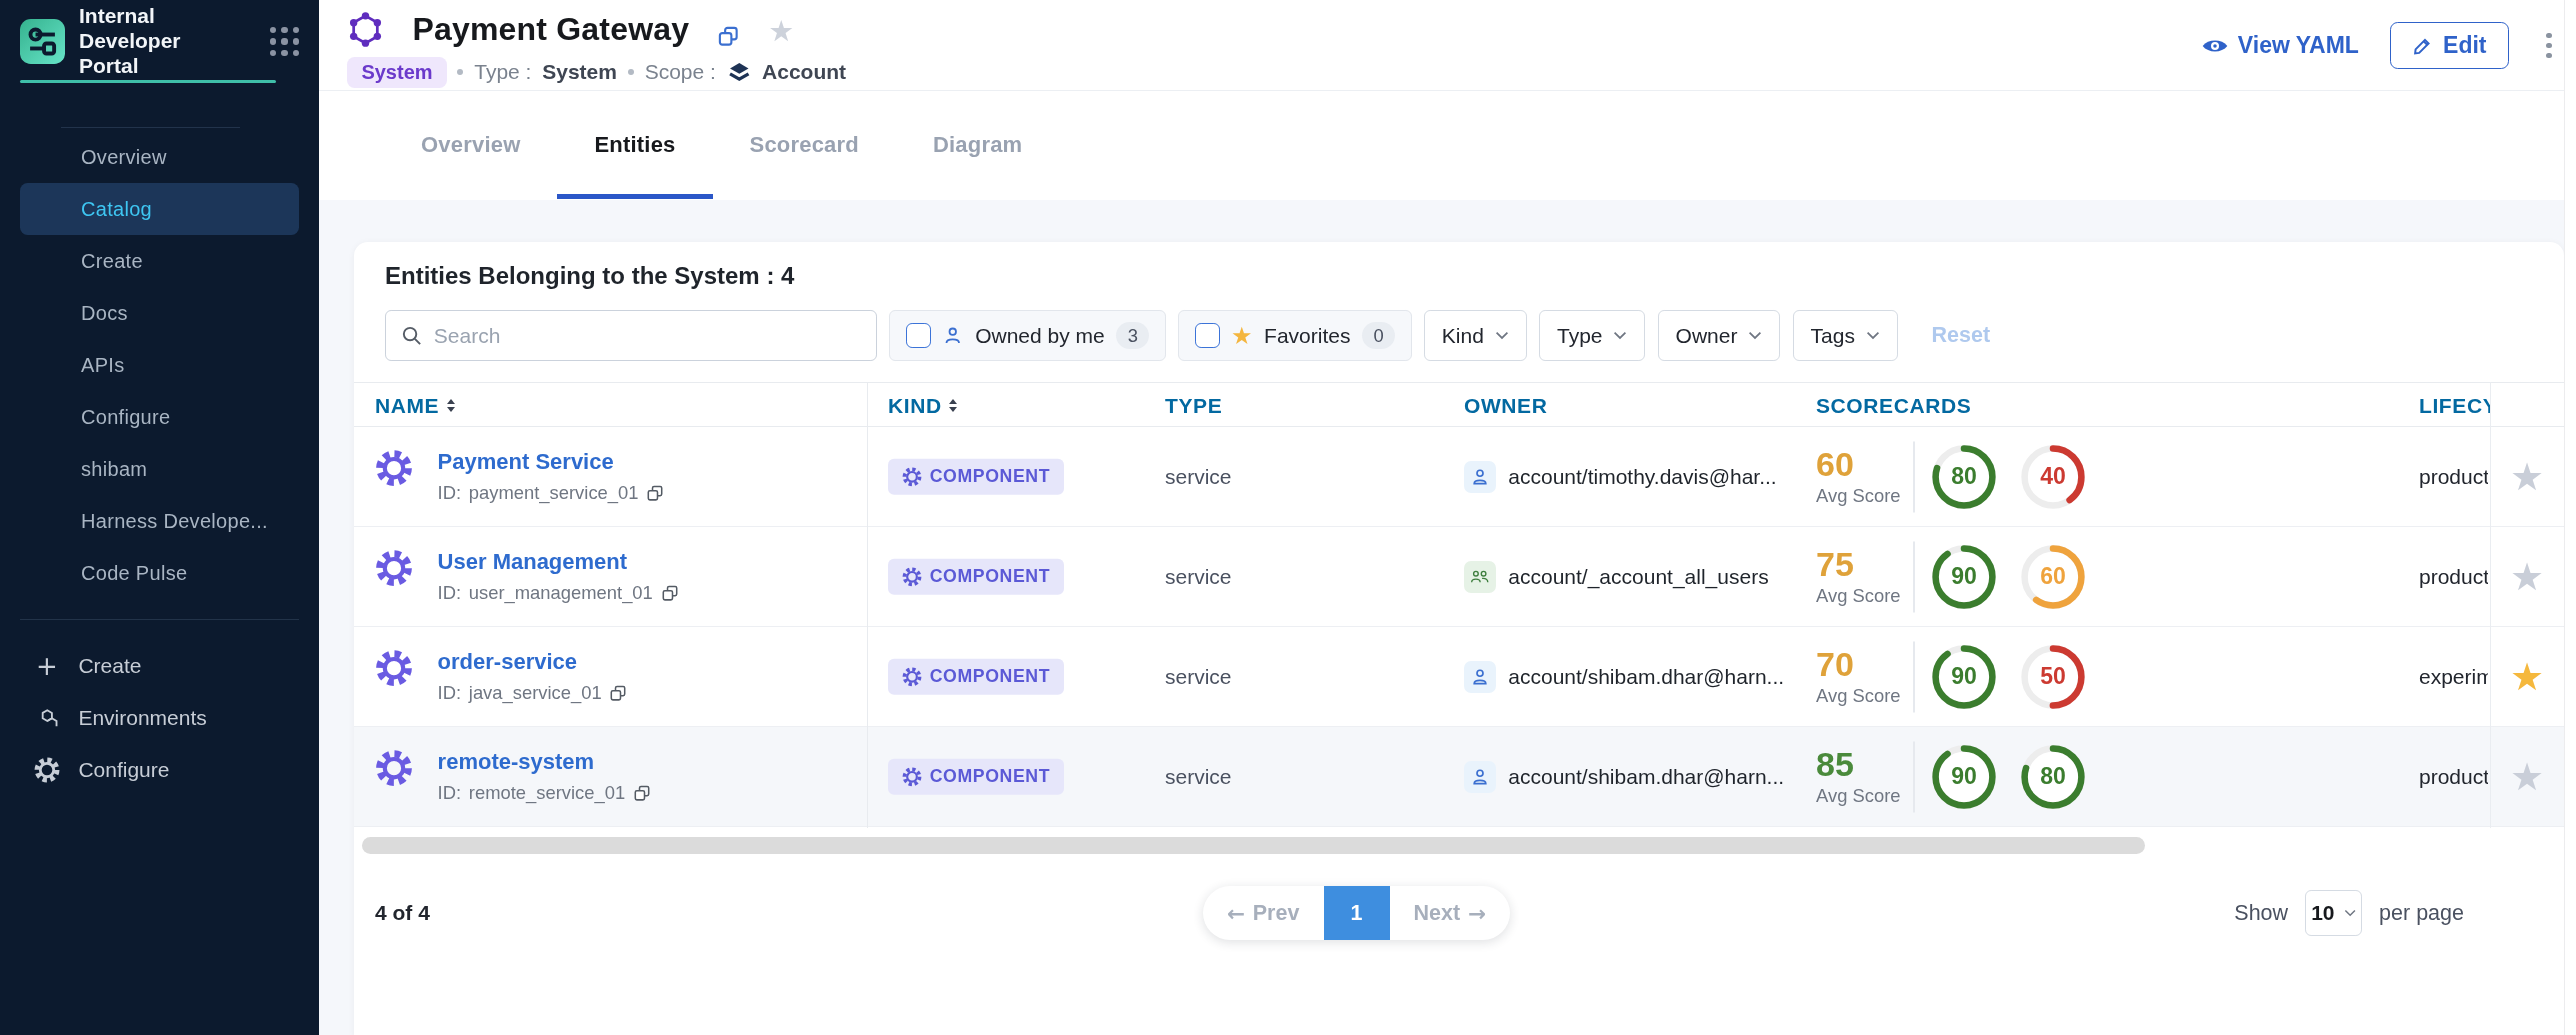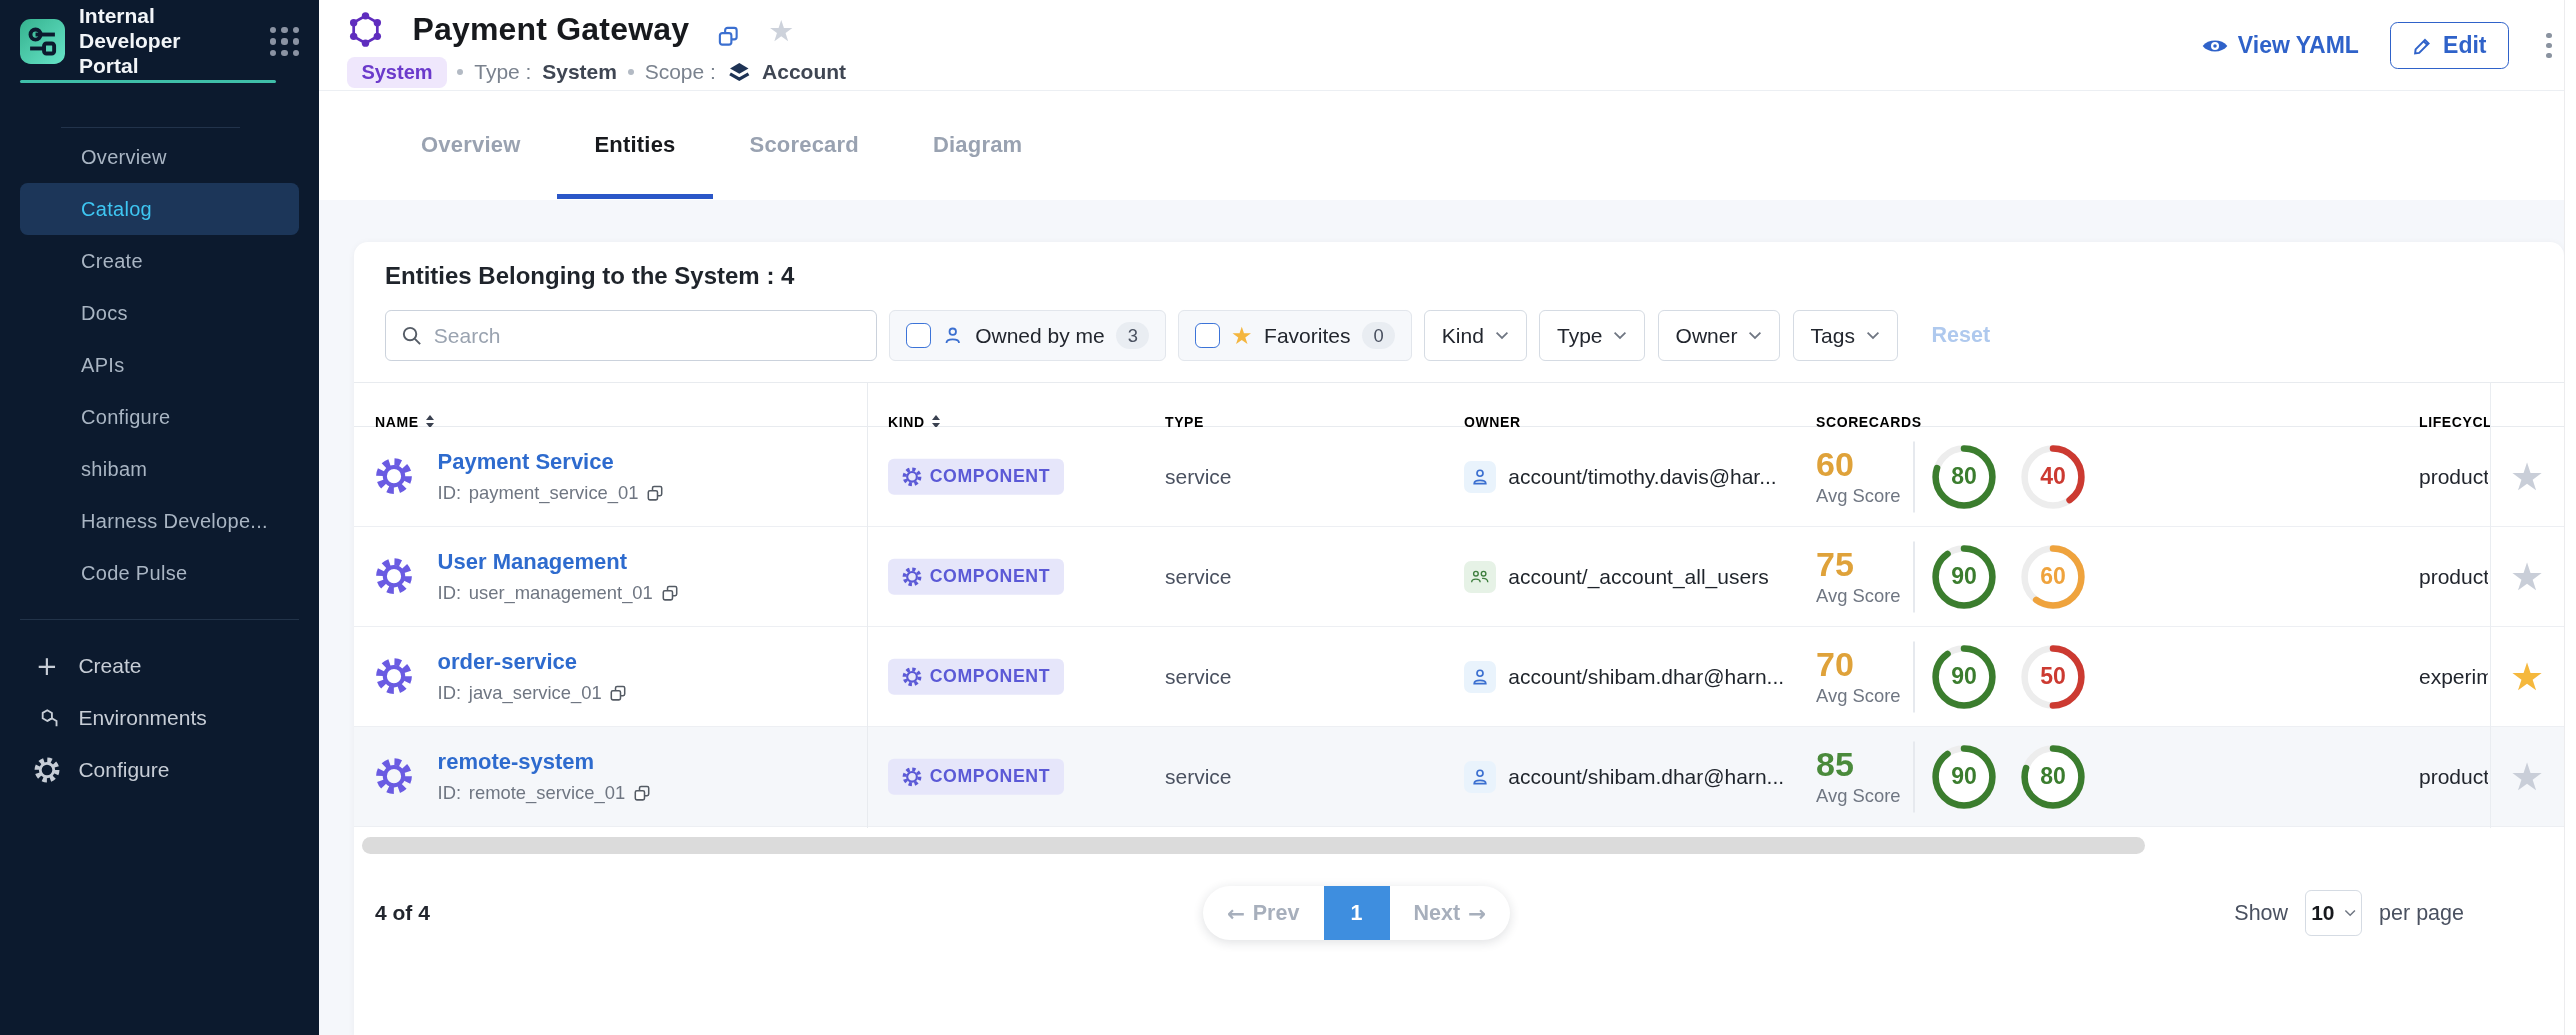--- a/index.html
+++ b/index.html
@@ -62,34 +62,34 @@
   .chip { height:51px; background:#F6F8FB; border:0.8px solid #E2E6EC; border-radius:6.1px; display:flex; align-items:center; gap:11.5px; padding:0 15.4px; cursor:pointer; }
   .chip .cbx { width:25px; height:25px; border:1.9px solid #3B73D8; border-radius:6.1px; background:#fff; flex:none; cursor:pointer; }
   .chip .chip-label { font-size:21px; color:#22262E; }
   .chip .count-badge { background:#E9EDF2; border-radius:768px; padding:2.3px 11.5px; font-size:18.4px; color:#4A5160; }
   .chip .chip-star { font-size:24px; color:#F4B63F; }
   .dropdown { height:51px; background:#fff; border:0.8px solid #D5DBE3; border-radius:6.1px; display:flex; align-items:center; gap:10.8px; padding:0 17px; font-size:21px; color:#22262E; cursor:pointer; }
   .reset-link { margin-left:21.5px; font-size:21.5px; font-weight:700; color:#AFC9EE; cursor:pointer; }
 
   
   .thead { position:absolute; left:0; top:140px; width:2210px; height:45px; border-top:0.8px solid #E8EBEF; border-bottom:0.8px solid #E8EBEF; }
-  .th { position:absolute; top:16px; height:45px; display:flex; align-items:center; gap:7.7px; font-size:14px; font-weight:700; color:#000000; letter-spacing:0.6px; white-space:nowrap; }
+  .th { position:absolute; top:0; height:45px; display:flex; align-items:center; gap:7.7px; font-size:21px; font-weight:700; color:#0369a1; letter-spacing:0.6px; white-space:nowrap; }
   .sorter { display:flex; flex-direction:column; gap:2.3px; cursor:pointer; }
   .sorter i { width:0; height:0; border-left:4.6px solid transparent; border-right:4.6px solid transparent; }
   .sorter .up { border-bottom:5.4px solid #3A4150; }
   .sorter .dn { border-top:5.4px solid #3A4150; }
   .col-name { left:21px; } .col-kind { left:534px; } .col-type { left:811px; }
   .col-owner { left:1110px; } .col-score { left:1462px; }
   .col-life { left:2065px; width:71px; overflow:hidden; }
 
   .tbody { position:absolute; left:0; top:185px; width:2210px; }
   .row { position:relative; height:100px; border-bottom:0.8px solid #EDEFF3; background:#fff; }
   .row.highlighted { background:#F5F7FA; }
   .cell { position:absolute; top:50%; transform:translateY(-50%); }
-  .name-cell { left:21px; display:flex; align-items:center; gap:24.6px; }
+  .name-cell { left:21px; display:flex; align-items:flex-start; gap:24.6px; }
   .gear-icon-lg { width:38px; height:38px; flex:none; }
   .entity-name { font-size:22px; font-weight:700; color:#2E6BCE; cursor:pointer; }
   .entity-id { display:flex; align-items:center; gap:7.7px; margin-top:7.7px; font-size:18.4px; color:#6F7682; }
   .copy-icon { cursor:pointer; display:inline-flex; }
   .kind-cell { left:534px; }
   .kind-badge { display:flex; align-items:center; gap:7.7px; background:#E6E6FA; color:#5B59D6; font-size:17.7px; font-weight:700; letter-spacing:0.6px; border-radius:6.1px; padding:7.7px 14px; }
   .type-cell { left:811px; font-size:21px; color:#4A5160; }
   .owner-cell { left:1110px; display:flex; align-items:center; gap:12.3px; font-size:21px; color:#1F242B; white-space:nowrap; }
   .owner-ic { width:32px; height:32px; border-radius:7px; display:flex; align-items:center; justify-content:center; flex:none; }
   .owner-ic.user { background:#E9F3FC; }

